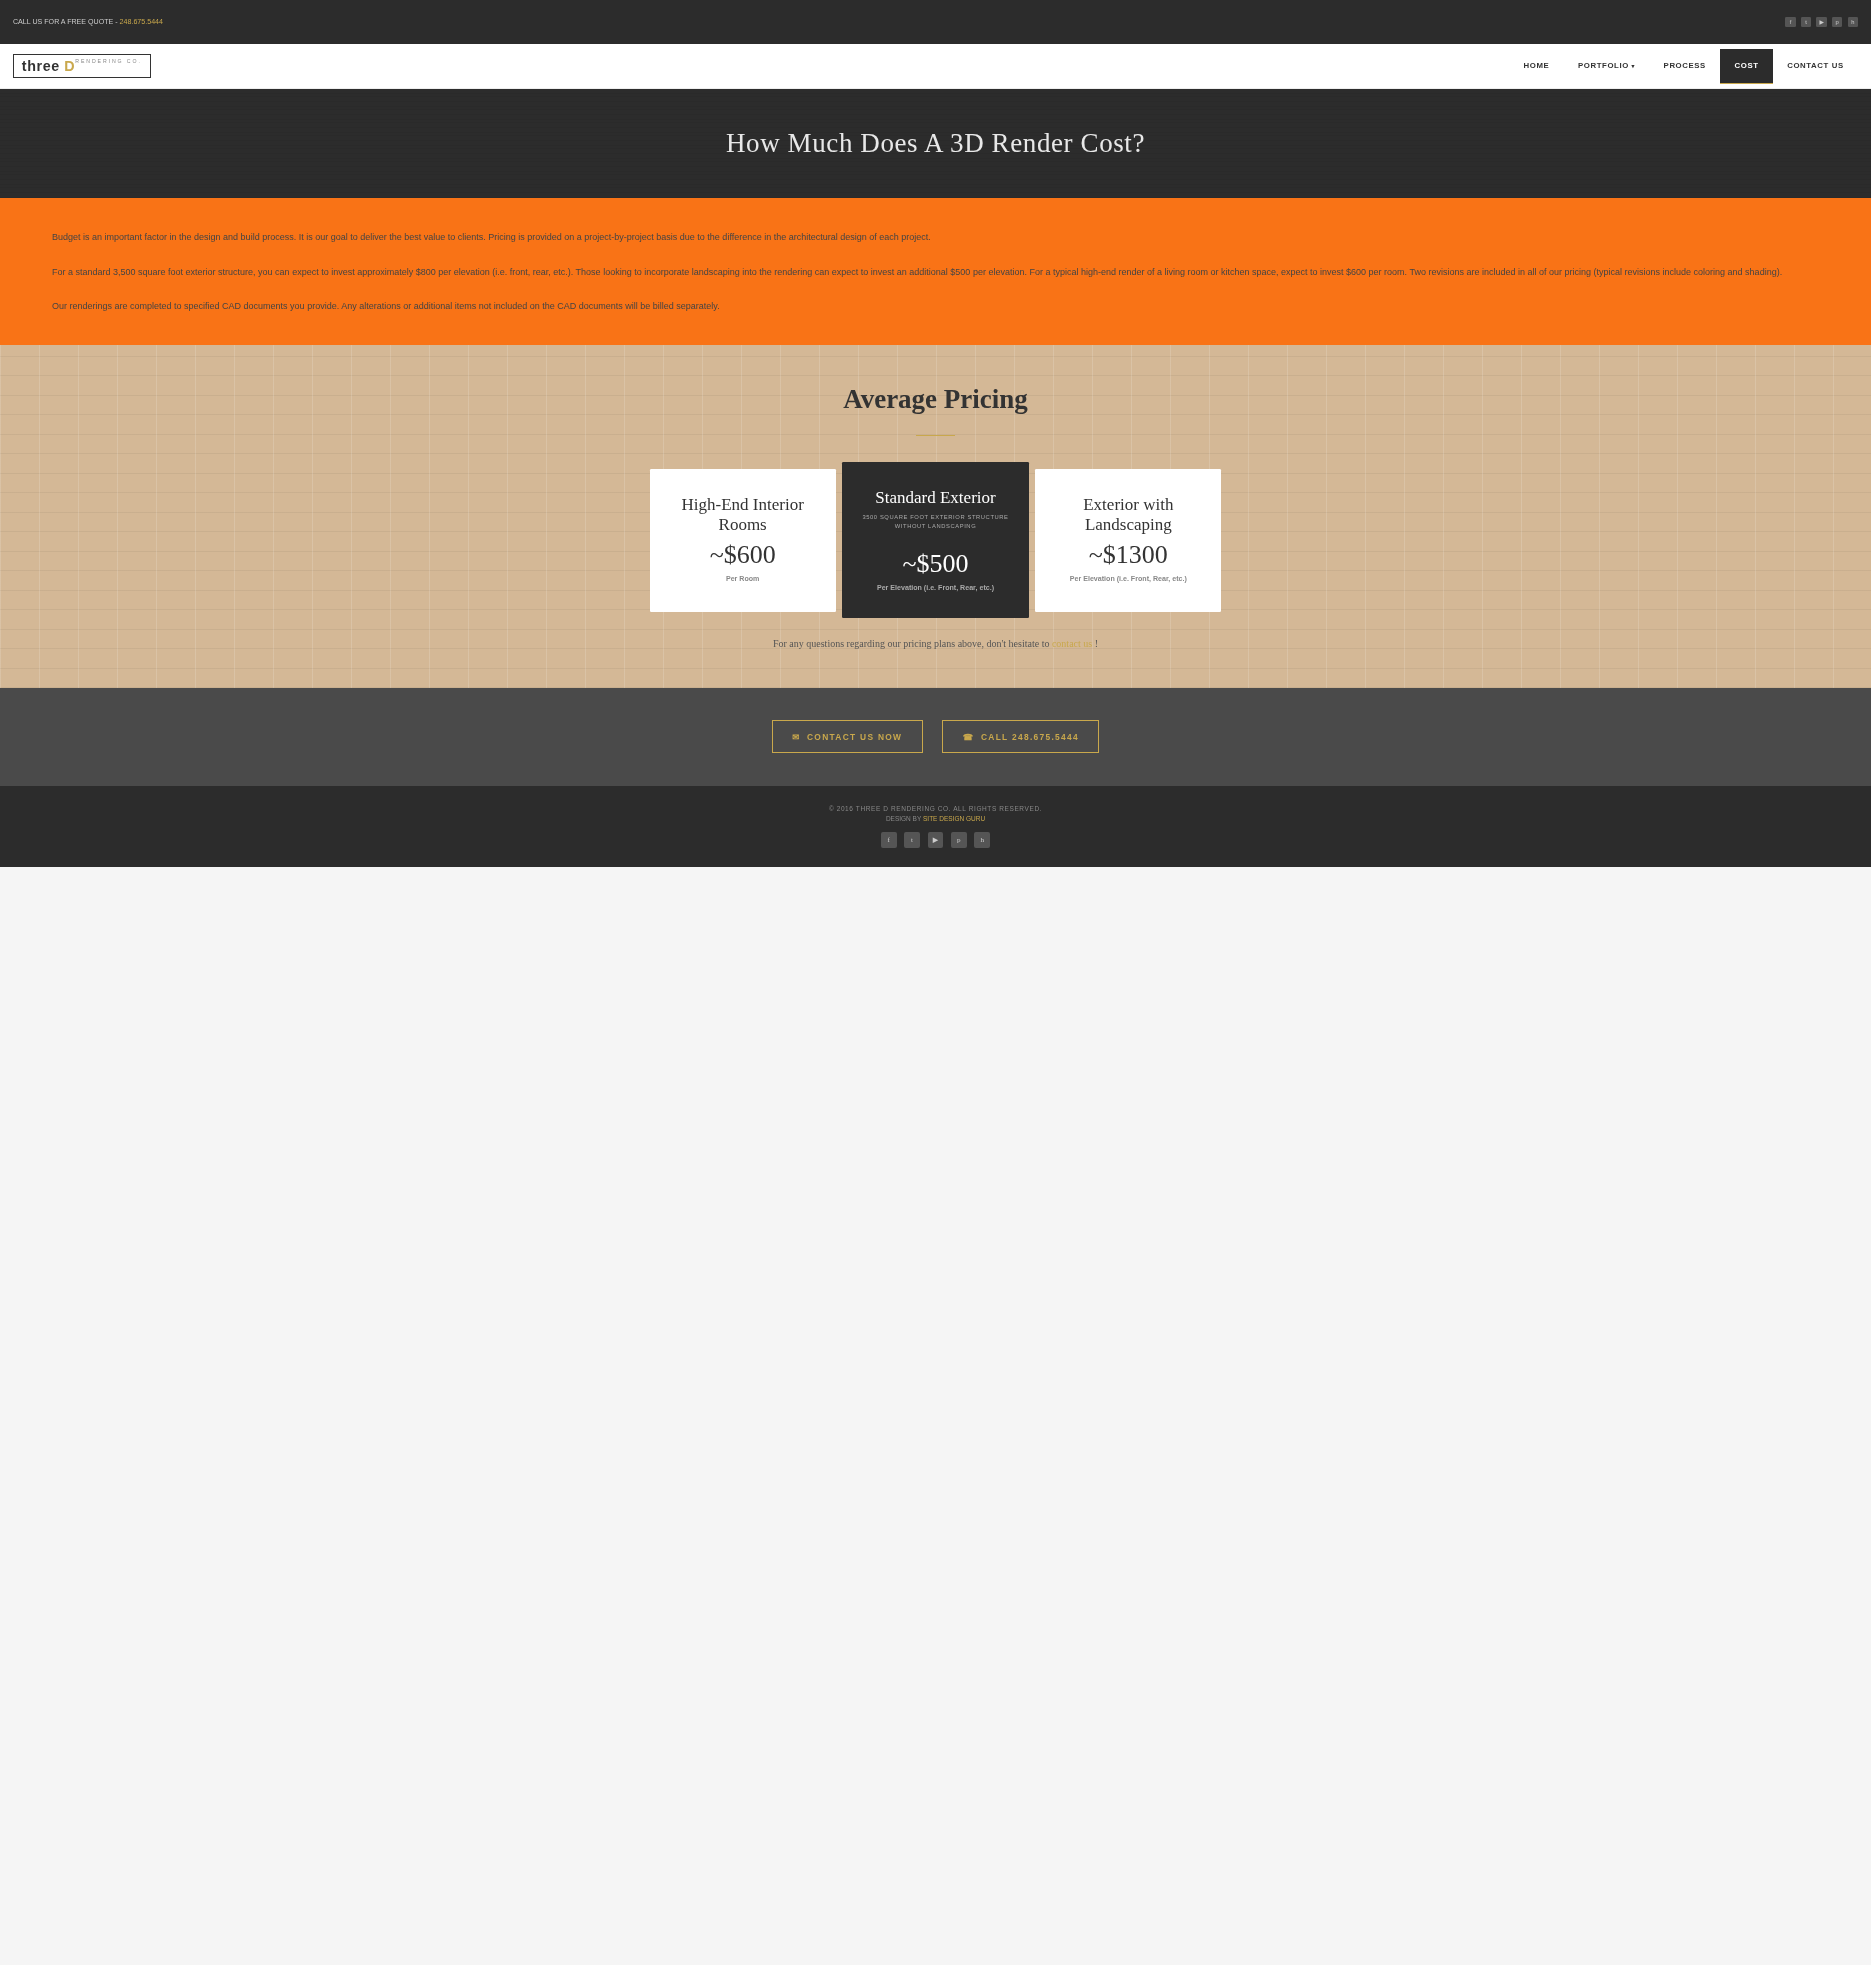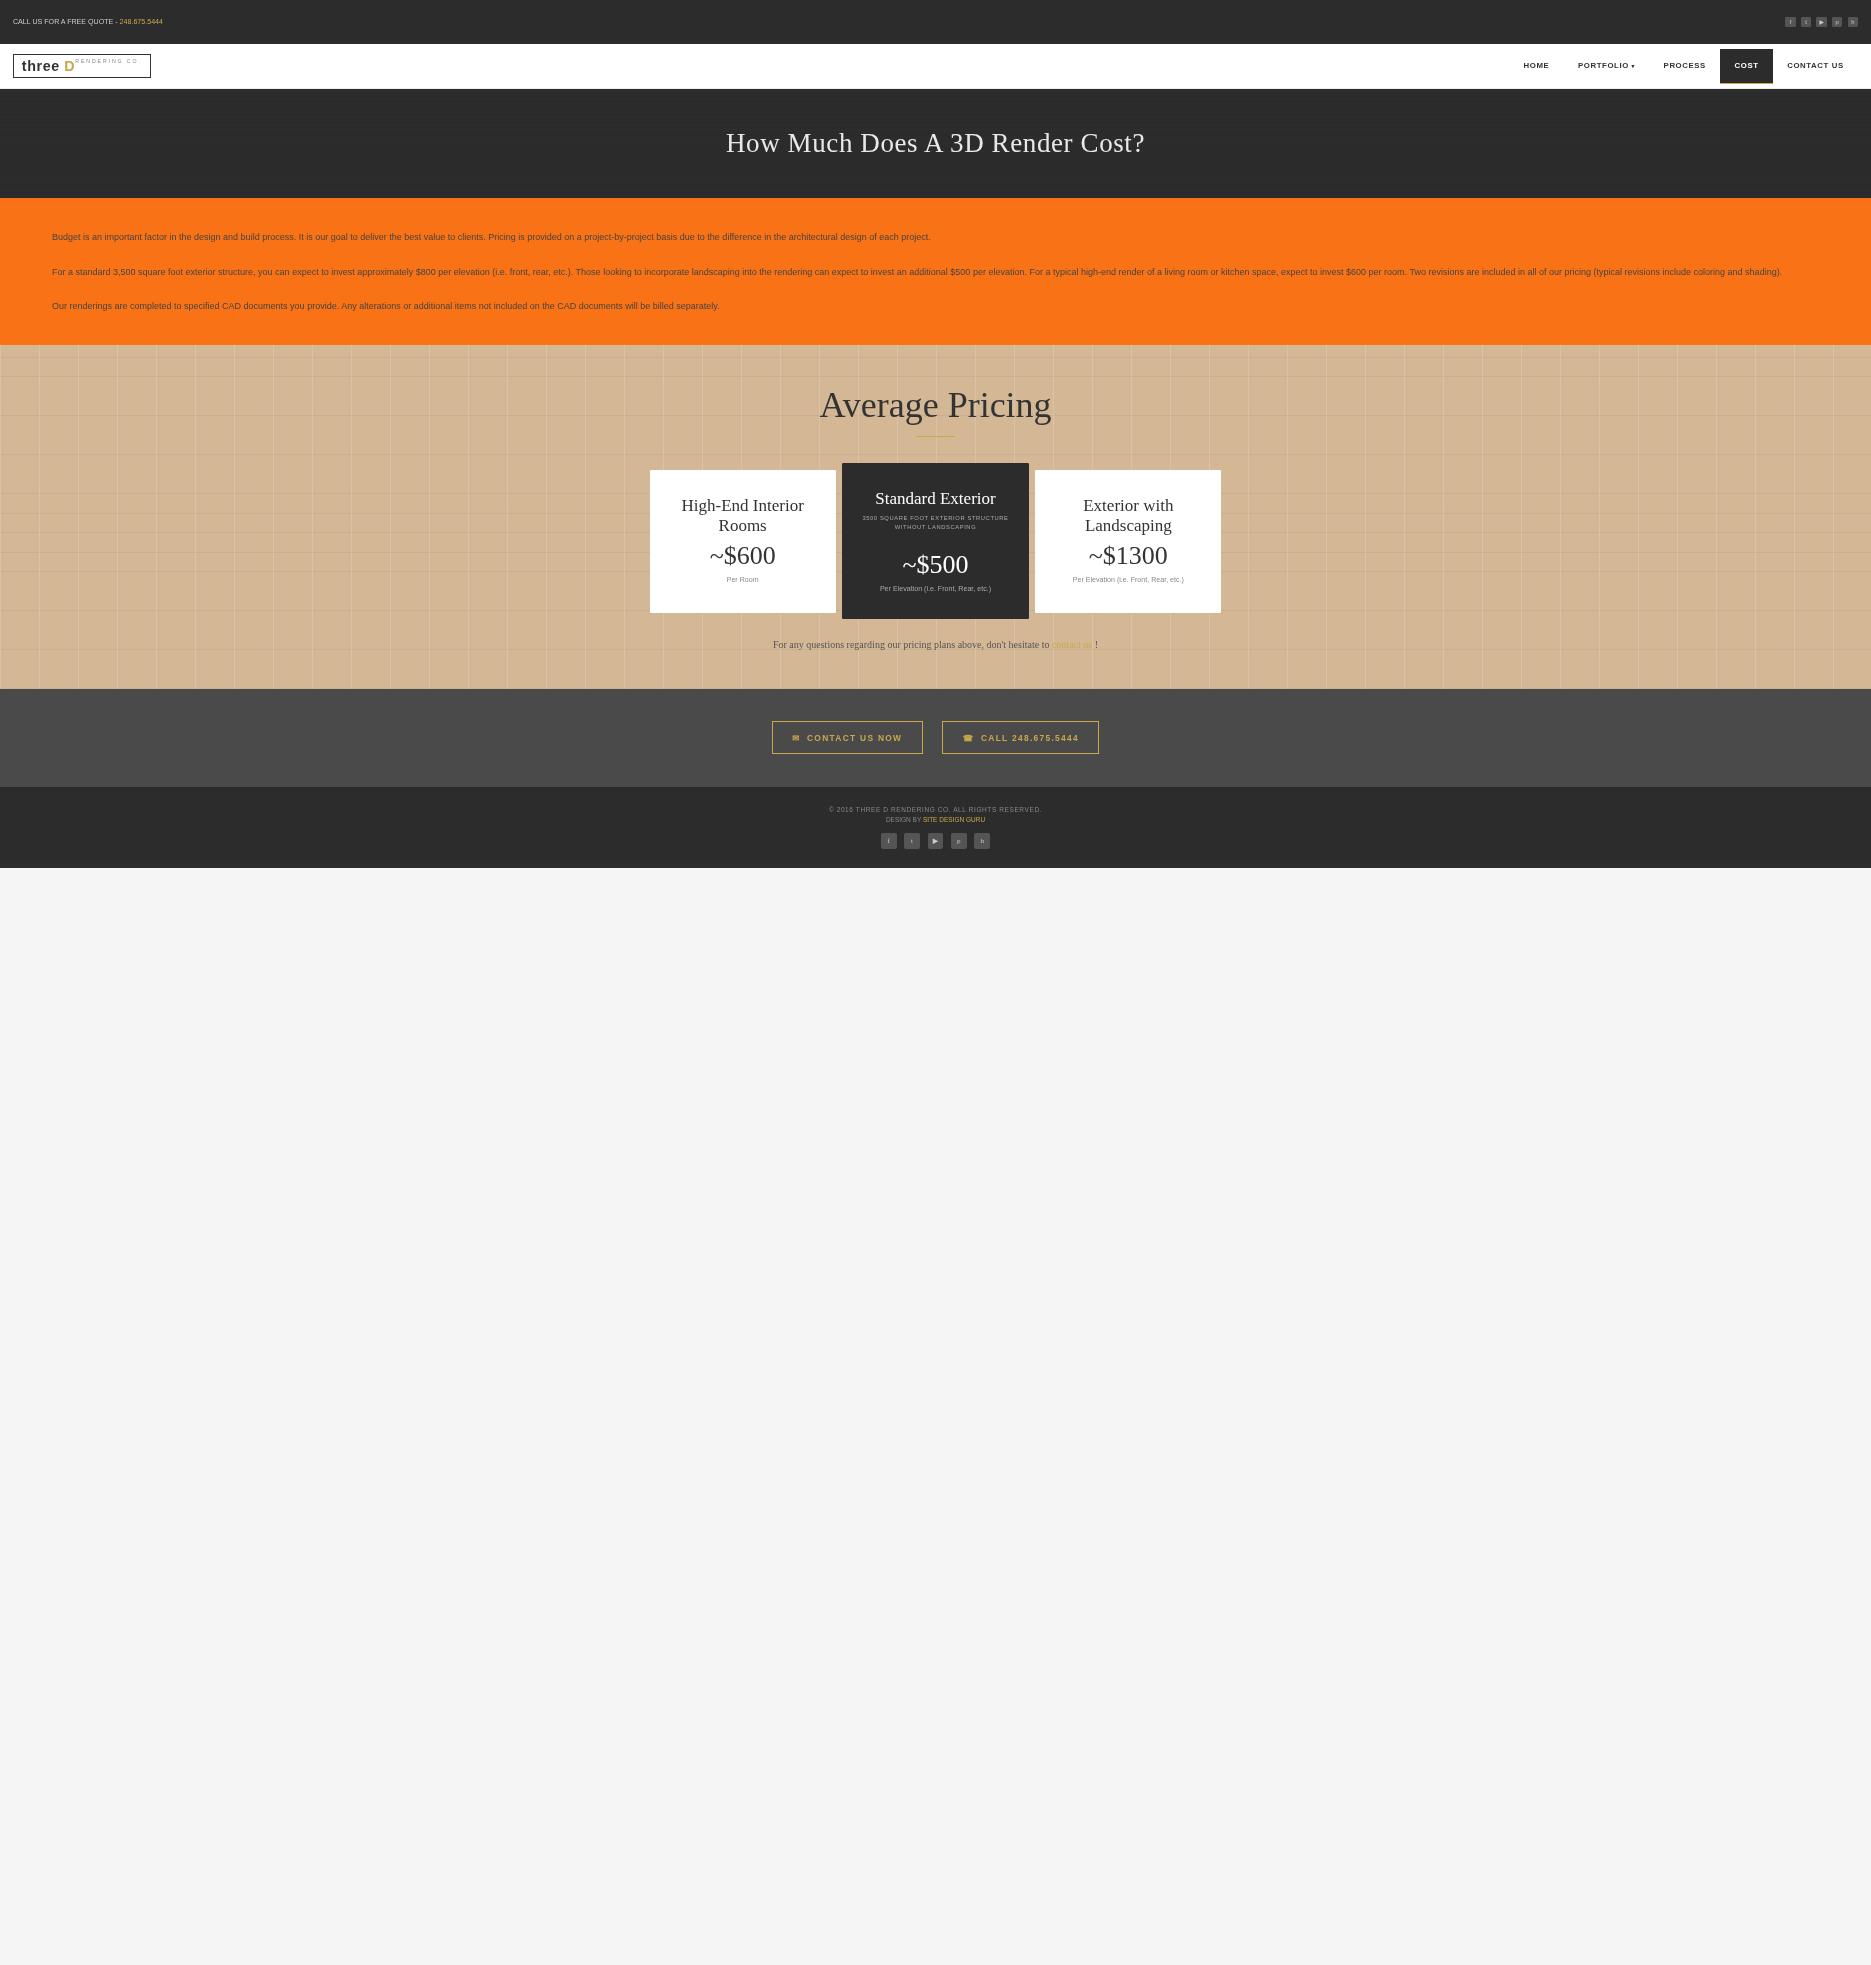--- a/index.html
+++ b/index.html
@@ -107,24 +107,24 @@
     
     .pricing-section {
       background: #d4b896;
       background-image:
         repeating-linear-gradient(90deg, rgba(255,255,255,0.15) 0px, rgba(255,255,255,0.15) 1.3px, transparent 1.3px, transparent 39px),
         repeating-linear-gradient(0deg, rgba(0,0,0,0.05) 0px, rgba(0,0,0,0.05) 0.6px, transparent 0.6px, transparent 19.5px);
       padding: 39px 26px;
       text-align: center;
     }
     .pricing-title {
-      font-size: 36px;
-      font-weight: 400;
+      font-size: 27px;
+      font-weight: 700;
       color: #333;
-      margin-bottom: 10px;
+      margin-bottom: 20px;
       font-family: 'Georgia', serif;
     }
     .pricing-title-underline {
       width: 39px;
       height: 1.3px;
       background: #c9a84c;
       margin: 0 auto 26px;
     }
 
     .pricing-cards {
@@ -173,20 +173,21 @@
       font-weight: 400;
       font-family: 'Georgia', serif;
       color: #333;
       margin-bottom: 5.2px;
     }
     .pricing-card.featured .pricing-price { color: #fff; }
     .pricing-per {
       font-size: 7.1px;
       color: #888;
       font-family: Arial, sans-serif;
+      font-weight: bold;
     }
     .pricing-card.featured .pricing-per { color: #aaa; }
 
     .pricing-note {
       font-family: Liberation Serif, serif;
       font-size: 10px;
       color: #555;
       margin-top: 6.5px;
     }
     .pricing-note a { color: #c9a84c; text-decoration: none; }

